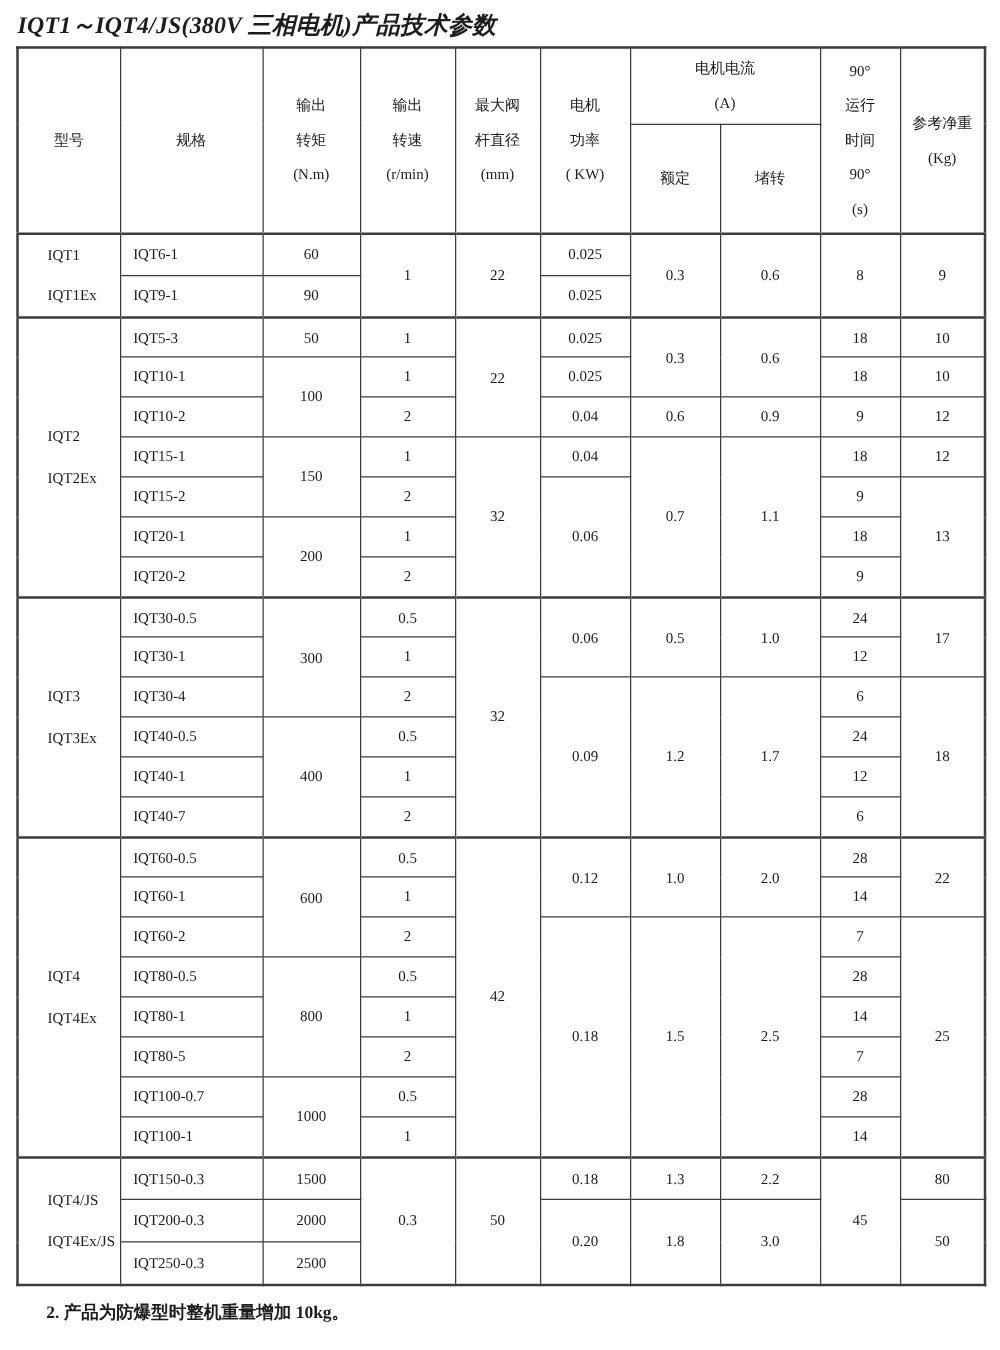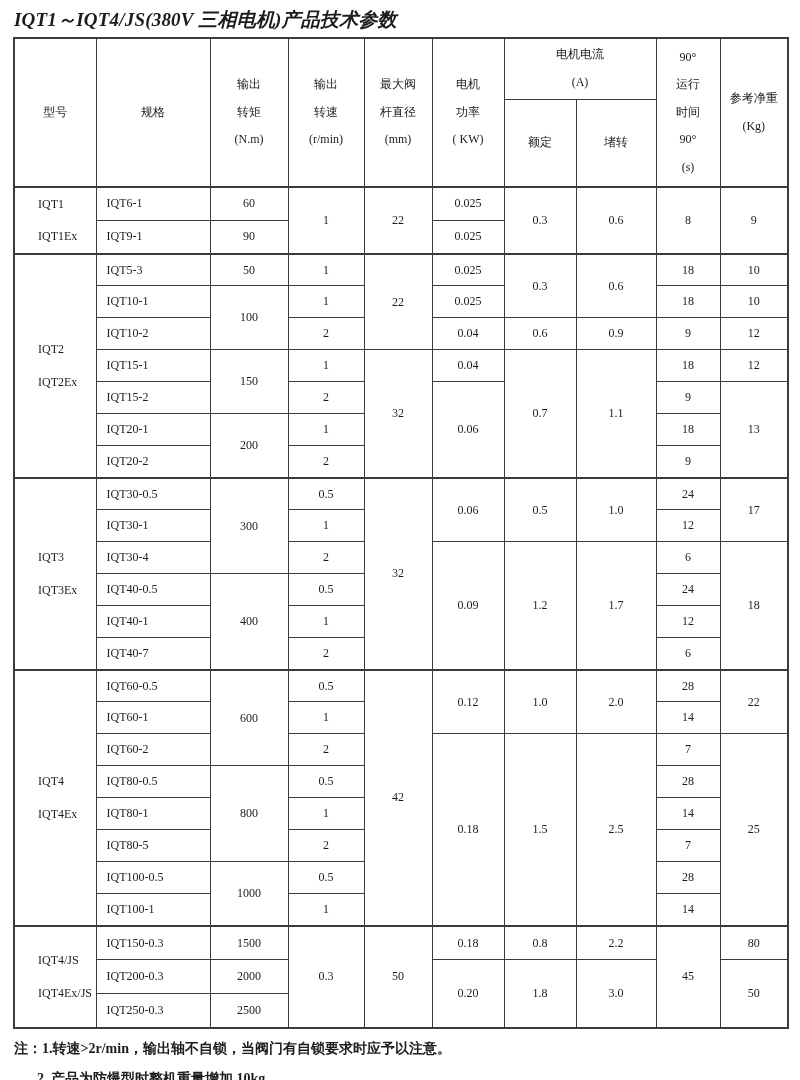--- a/index.html
+++ b/index.html
@@ -272,53 +272,52 @@
           <td class="spec">IQT80-1</td>
           <td>1</td>
           <td>14</td>
         </tr>
         <tr>
           <td class="spec">IQT80-5</td>
           <td>2</td>
           <td>7</td>
         </tr>
         <tr>
-          <td class="spec">IQT100-0.5</td>
+          <td class="spec">IQT100-0.7</td>
           <td rowspan="2">1000</td>
           <td>0.5</td>
           <td>28</td>
         </tr>
         <tr>
           <td class="spec">IQT100-1</td>
           <td>1</td>
           <td>14</td>
         </tr>
         <tr class="block-start tall">
           <td rowspan="3" class="model">IQT4/JS
 IQT4Ex/JS</td>
           <td class="spec">IQT150-0.3</td>
           <td>1500</td>
           <td rowspan="3">0.3</td>
           <td rowspan="3">50</td>
           <td>0.18</td>
-          <td>0.8</td>
+          <td>1.3</td>
           <td>2.2</td>
           <td rowspan="3">45</td>
           <td>80</td>
         </tr>
         <tr class="tall">
           <td class="spec">IQT200-0.3</td>
           <td>2000</td>
           <td rowspan="2">0.20</td>
           <td rowspan="2">1.8</td>
           <td rowspan="2">3.0</td>
           <td rowspan="2">50</td>
         </tr>
         <tr class="tall">
           <td class="spec">IQT250-0.3</td>
           <td>2500</td>
         </tr>
       </tbody>
   </table>
 
-  <div class="notes">注：1.转速&gt;2r/min，输出轴不自锁，当阀门有自锁要求时应予以注意。</div>
   <div class="notes note-line2">2. 产品为防爆型时整机重量增加 10kg。</div>
 </div>
 
 </body></html>

